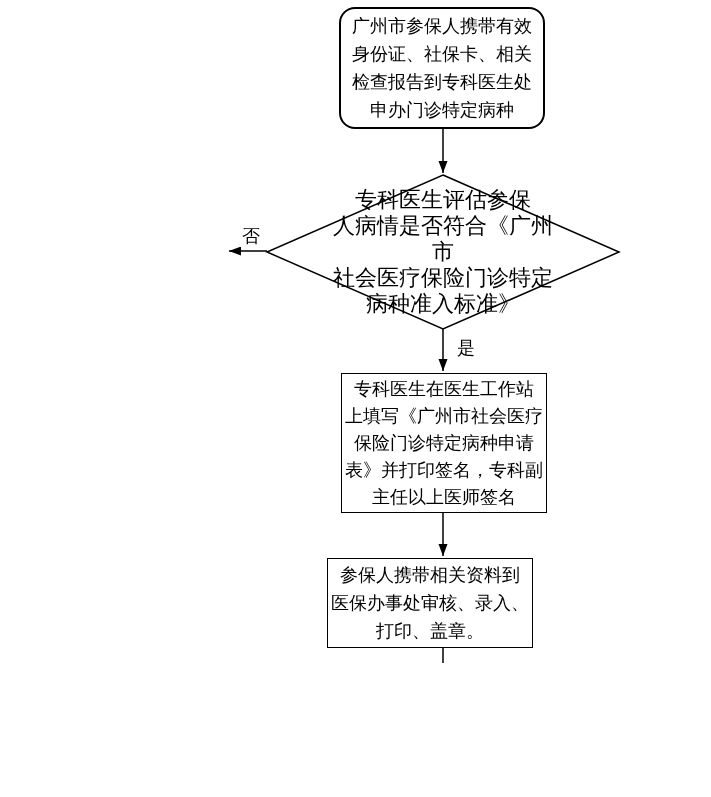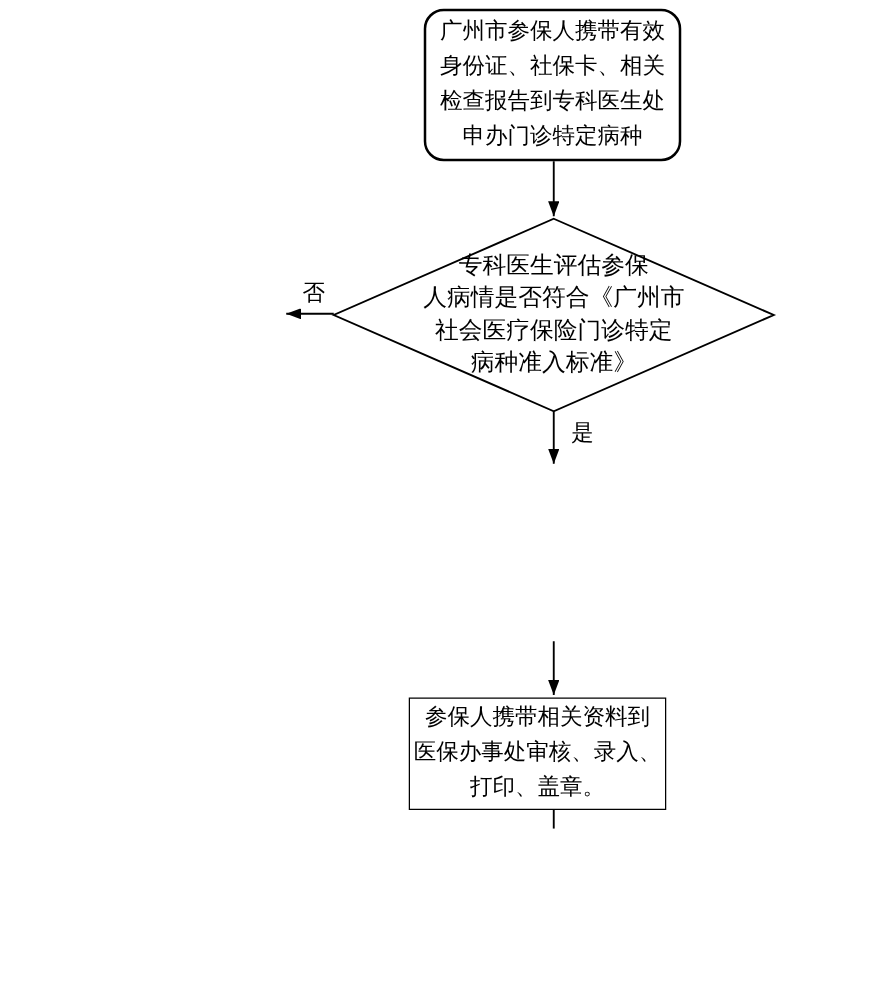--- a/index.html
+++ b/index.html
@@ -2,21 +2,21 @@
 <html><head>
 <meta charset="utf-8">
 <style>
   html, body { margin: 0; padding: 0; background: #ffffff; }
   .canvas {
     position: relative;
     width: 711px;
     height: 663px;
     background: #ffffff;
     color: #000000;
-    font-family: Liberation Mono, monospace;
+    font-family: Liberation Sans, sans-serif;
     overflow: hidden;
   }
   .connector-layer {
     position: absolute;
     left: 0; top: 0;
     width: 711px; height: 797px;
   }
   .node {
     position: absolute;
     box-sizing: border-box;
@@ -36,21 +36,21 @@
   .rect {
     border: 1.5px solid #000000;
   }
   .diamond-text {
     position: absolute;
     display: flex;
     align-items: center;
     justify-content: center;
     text-align: center;
     white-space: pre-line;
-    font-size: 19px;
+    font-size: 22px;
     line-height: 26px;
     background: transparent;
   }
   .edge-label {
     position: absolute;
     font-size: 18px;
     line-height: 22px;
     background: #ffffff;
     padding: 0 2px;
   }
@@ -87,19 +87,24 @@
 
   <div class="diamond-text" style="left:323px; top:194px; width:240px; height:116px;">专科医生评估参保
 人病情是否符合《广州市
 社会医疗保险门诊特定
 病种准入标准》</div>
 
 
   <span class="edge-label" style="left:240px; top:225px;">否</span>
   <span class="edge-label" style="left:455px; top:337px;">是</span>
 
+  <div class="node rect" style="left:341px; top:373px; width:206px; height:140px; line-height:27px;">专科医生在医生工作站
+上填写《广州市社会医疗
+保险门诊特定病种申请
+表》并打印签名，专科副
+主任以上医师签名</div>
 
   <div class="node rect" style="left:327px; top:558px; width:206px; height:90px;">参保人携带相关资料到
 医保办事处审核、录入、
 打印、盖章。</div>
 
 
 </div>
 
 </body></html>

